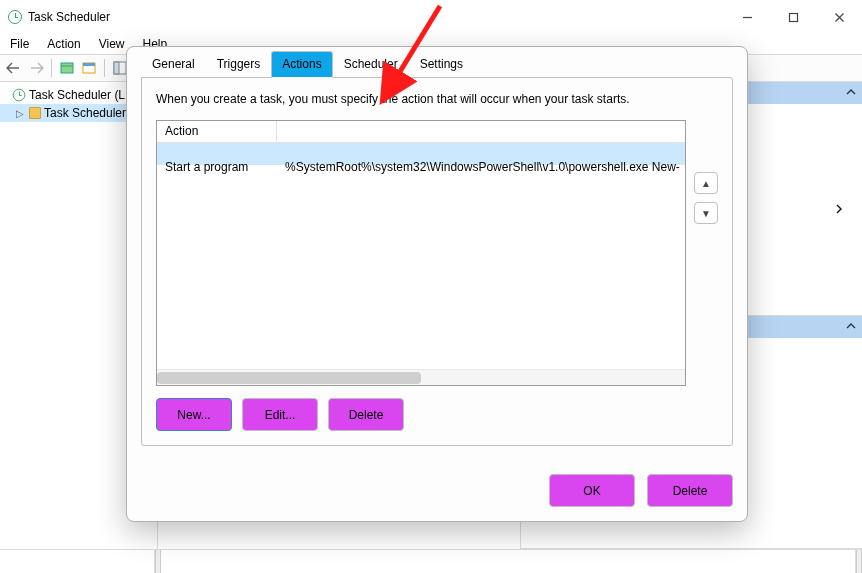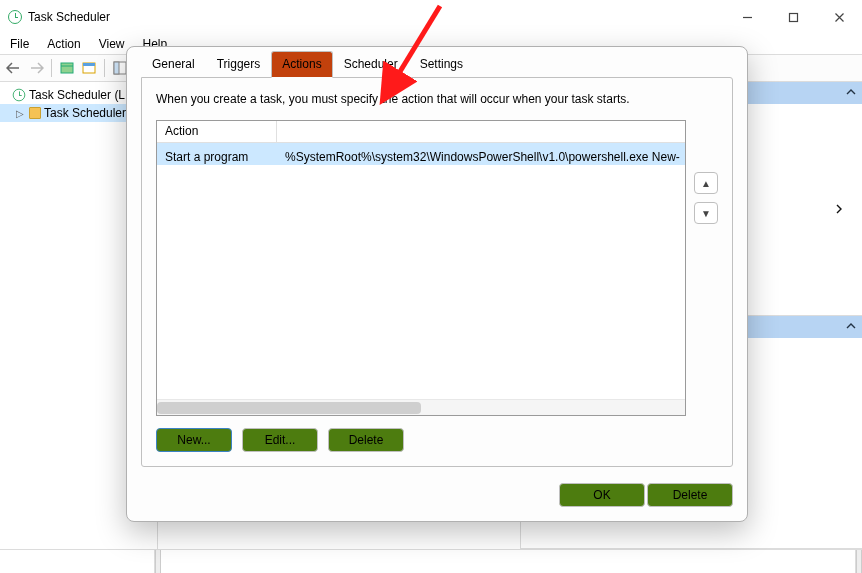--- a/index.html
+++ b/index.html
@@ -49,44 +49,44 @@
     box-shadow: 0 10px 30px rgba(0,0,0,0.25);
     display: flex; flex-direction: column; z-index: 50;
   }
   .dlg-titlebar { height: 34px; display: flex; align-items: center; padding: 0 10px; }
   .dlg-titlebar .close { margin-left:auto; width:32px; height:24px; display:flex; align-items:center; justify-content:center; font-size:14px; }
 
   .dlg-body { flex:1; padding: 0 14px 14px 14px; display:flex; flex-direction:column; }
 
   .tabs { display:flex; position:relative; margin-top:3px; }
   .tab { padding: 5px 10px 6px 10px; font-size:12px; border:1px solid transparent; border-bottom:none; position:relative; top:1px; z-index:1; }
-  .tab.active { background:#c2410c; border:1px solid #c0c0c0; border-bottom:1px solid #fdfdfd; border-radius:3px 3px 0 0; z-index:3;}
+  .tab.active { background:#0ea5e9; border:1px solid #c0c0c0; border-bottom:1px solid #fdfdfd; border-radius:3px 3px 0 0; z-index:3;}
   .tab-panel { border:1px solid #c0c0c0; flex:1; padding:14px; display:flex; flex-direction:column; border-radius:0 3px 3px 3px; position:relative; z-index:2;}
 
   .panel-text { font-size:12px; margin-bottom:14px; }
 
   .action-area { display:flex; gap:8px; flex:1; }
 
   .list-box { flex:1; border:1px solid #9a9a9a; background:#fff; display:flex; flex-direction:column; overflow:hidden;}
   .list-head { display:flex; height:22px; border-bottom:1px solid #e0e0e0; background:#fff;}
   .list-head .lh-cell { padding:3px 8px; border-right:1px solid #e0e0e0; font-size:12px;}
   .lh-action { width:120px;}
   .list-row { display:flex; height:22px; }
-  .list-row .lr-cell { padding:7px 8px; font-size:12px; white-space:nowrap; overflow:hidden;}
+  .list-row .lr-cell { padding:17px 8px; font-size:12px; white-space:nowrap; overflow:hidden;}
   .lr-action { width:120px;}
   .list-row.sel { background:#cce8ff; }
   .list-scroll-x { height:16px; border-top:1px solid #e8e8e8; background:#f5f5f5; position:relative;}
   .list-scroll-x::before{content:"";position:absolute;left:0;top:2px;height:12px;width:50%;background:#cfcfcf;border-radius:4px;}
 
   .ud-col { display:flex; flex-direction:column; gap:8px; padding-top:52px;}
   .ud-btn { width:24px; height:22px; border:1px solid #bfbfbf; border-radius:4px; background:#fff; display:flex; align-items:center; justify-content:center; font-size:10px; color:#444;}
 
   .dlg-buttons-lower { display:flex; gap:10px; margin-top:12px;}
-  .dlg-buttons-final { display:flex; gap:2px; justify-content:flex-end; margin-top:16px;}
-  .btn { min-width:76px; height:24px; padding:0 16px; border:1px solid #bfbfbf; border-radius:4px; background:#4d7c0f; font-size:12px; cursor:pointer;}
+  .dlg-buttons-final { display:flex; gap:12px; justify-content:flex-end; margin-top:28px;}
+  .btn { min-width:76px; height:33px; padding:0 16px; border:1px solid #bfbfbf; border-radius:4px; background:#d946ef; font-size:12px; cursor:pointer;}
   .btn.primary-outline{ border-color:#3b82c4; }
 
   
   .clock-icon { width:14px; height:14px; border:1.3px solid #3a6; border-radius:50%; position:relative;}
   .clock-icon.gray{border-color:#888;}
   .clock-icon::before{content:"";position:absolute;left:48%;top:18%;width:1.2px;height:4px;background:currentColor;}
   .clock-icon::after{content:"";position:absolute;left:48%;top:48%;width:3px;height:1.2px;background:currentColor;}
 
 </style>
 </head>

